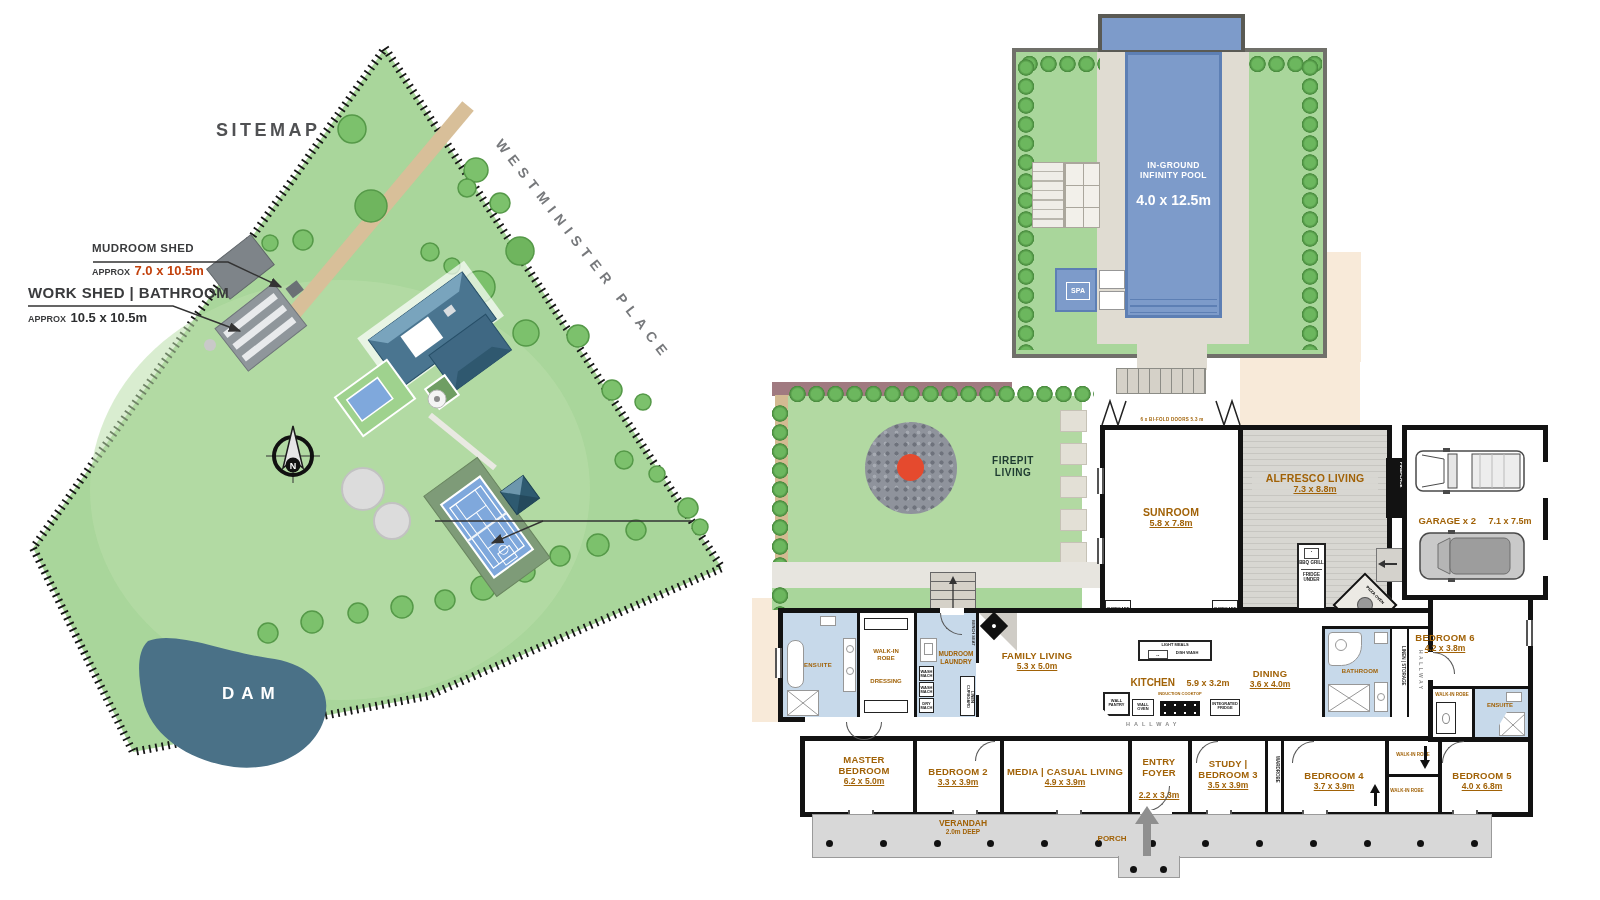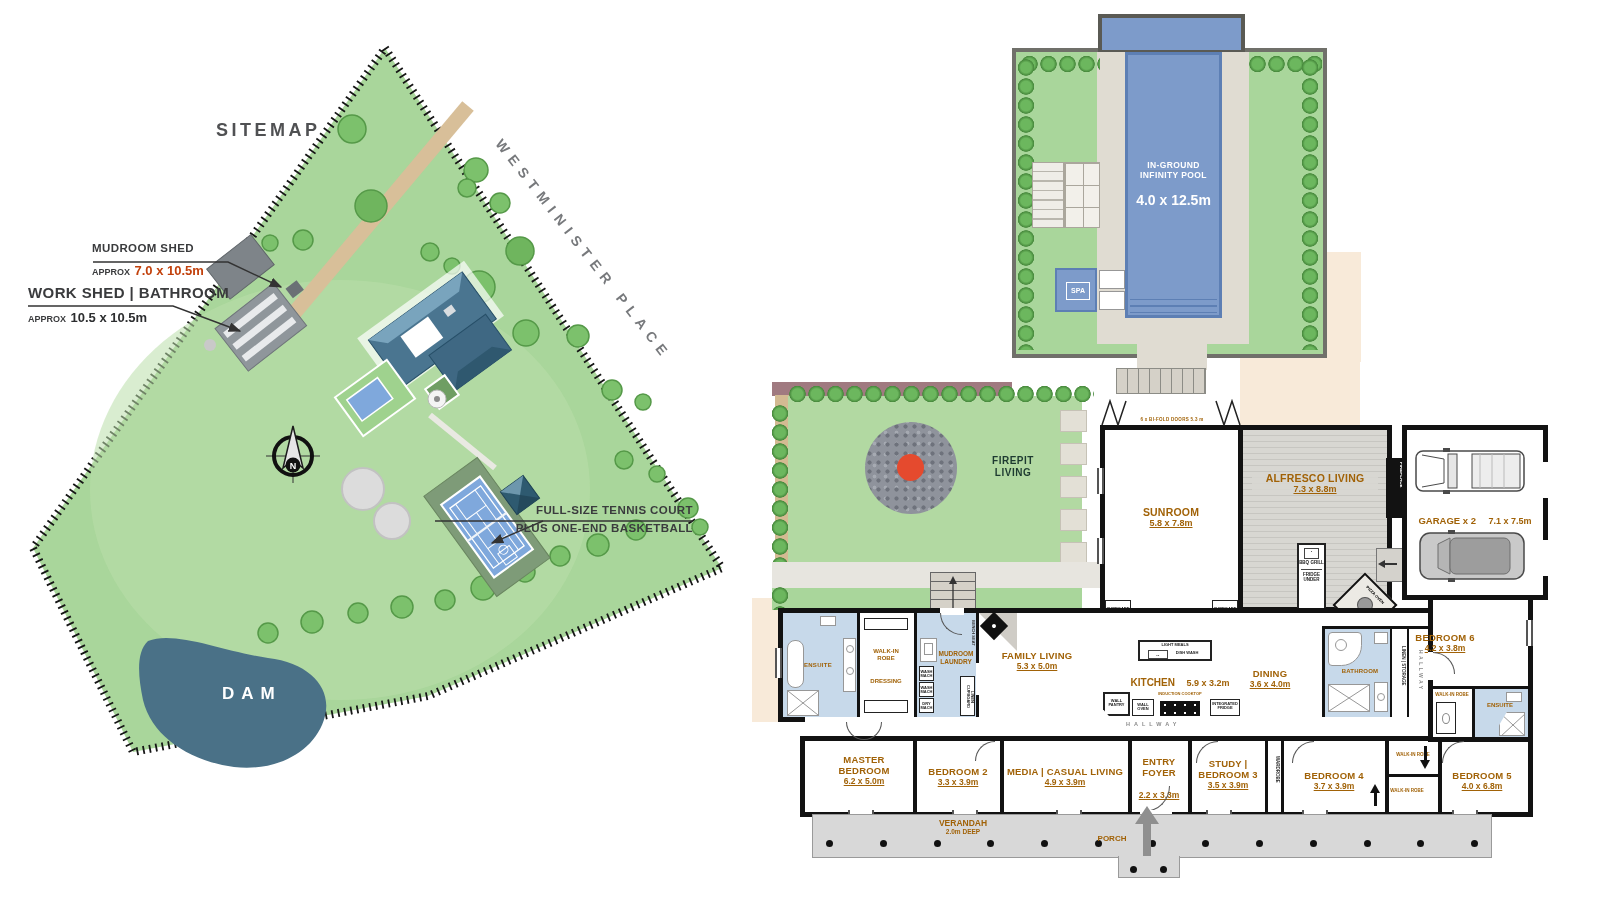--- a/index.html
+++ b/index.html
@@ -167,24 +167,20 @@
   </div>
 
   <div class="abs" style="left:28px;top:284px;width:150px">
     <div style="font-size:15px;font-weight:bold;letter-spacing:.4px;color:#3a3b3d;padding-bottom:4px;white-space:nowrap">WORK SHED | BATHROOM</div>
     <div style="padding-top:3px">
       <span style="font-size:9px;font-weight:bold;color:#3a3b3d">APPROX</span>
       <span style="font-size:13px;font-weight:bold;color:#2c2d2f">10.5 x 10.5m</span>
     </div>
   </div>
 
-  <div class="abs" style="left:435px;top:504px;width:258px;text-align:right">
-    <div style="font-size:11.5px;font-weight:bold;letter-spacing:.4px;color:#3a3b3d;padding-bottom:3px">FULL-SIZE TENNIS COURT</div>
-    <div style="font-size:11.5px;font-weight:bold;letter-spacing:.4px;color:#3a3b3d;padding-top:3px">PLUS ONE-END BASKETBALL</div>
-  </div>
 
   <div class="abs" style="left:222px;top:684px;font-size:17px;font-weight:bold;letter-spacing:7px;color:#fff">DAM</div>
 
   <div class="abs cream" style="left:1327px;top:252px;width:34px;height:110px"></div>
   <div class="abs cream" style="left:1240px;top:358px;width:120px;height:68px"></div>
   <div class="abs cream" style="left:752px;top:598px;width:26px;height:124px"></div>
 
   <div class="abs" style="left:1012px;top:48px;width:315px;height:310px;background:#a9d69b;border:4px solid #70706a"></div>
   <div class="abs" style="left:1098px;top:14px;width:147px;height:40px;background:#7d9bca;border:4px solid #5a5a54"></div>
   <div class="abs deck" style="left:1097px;top:52px;width:152px;height:292px"></div>

